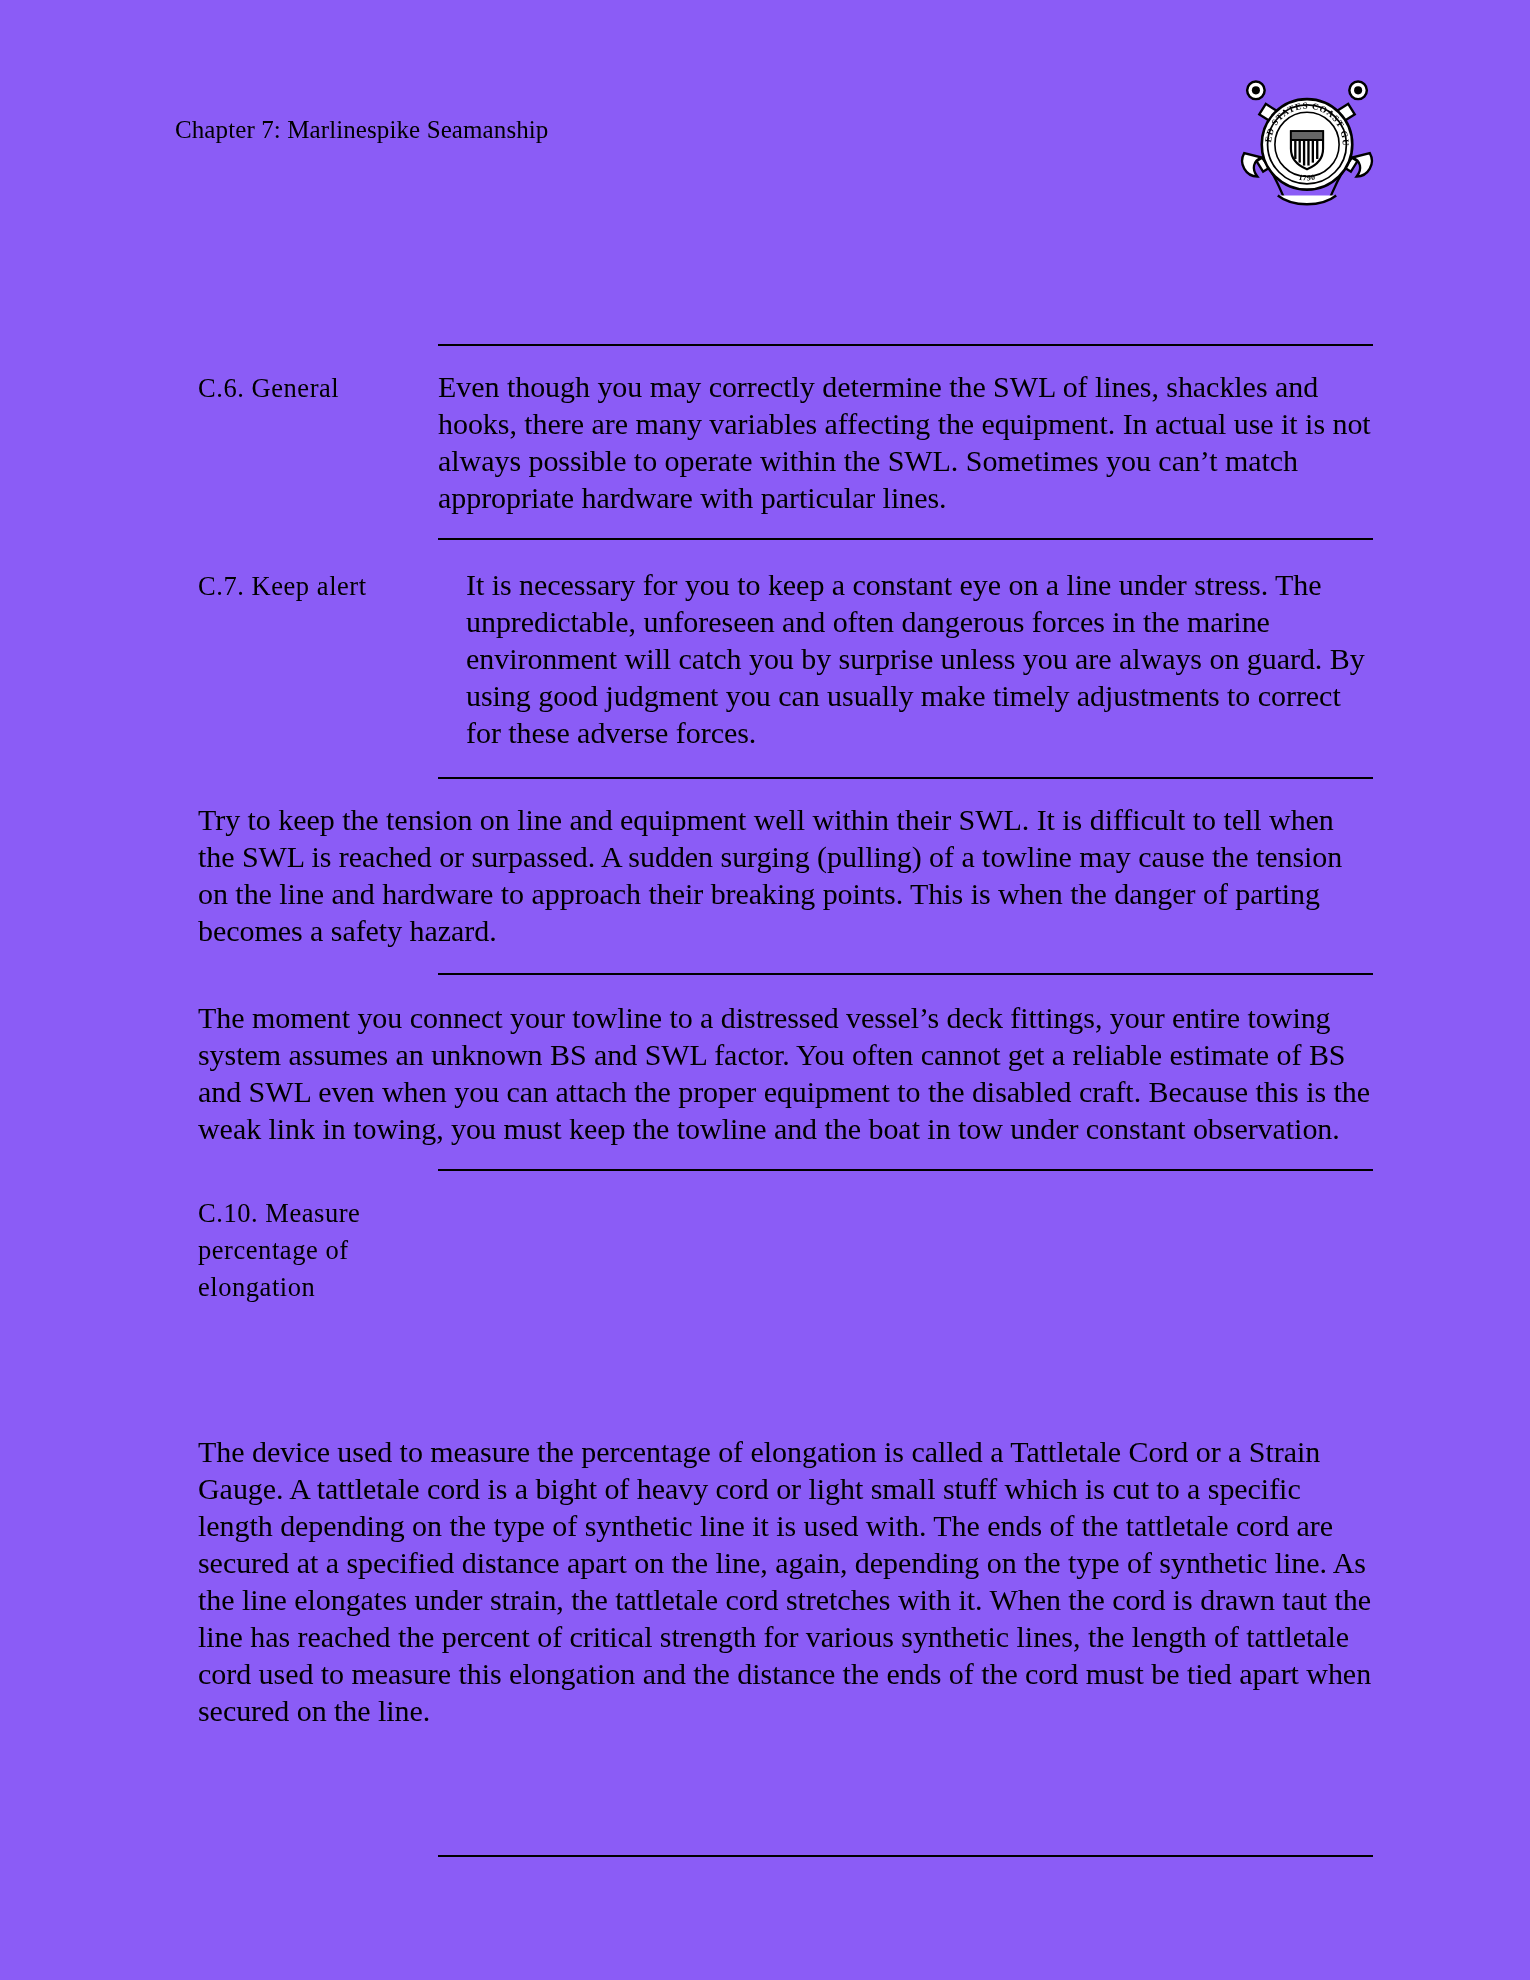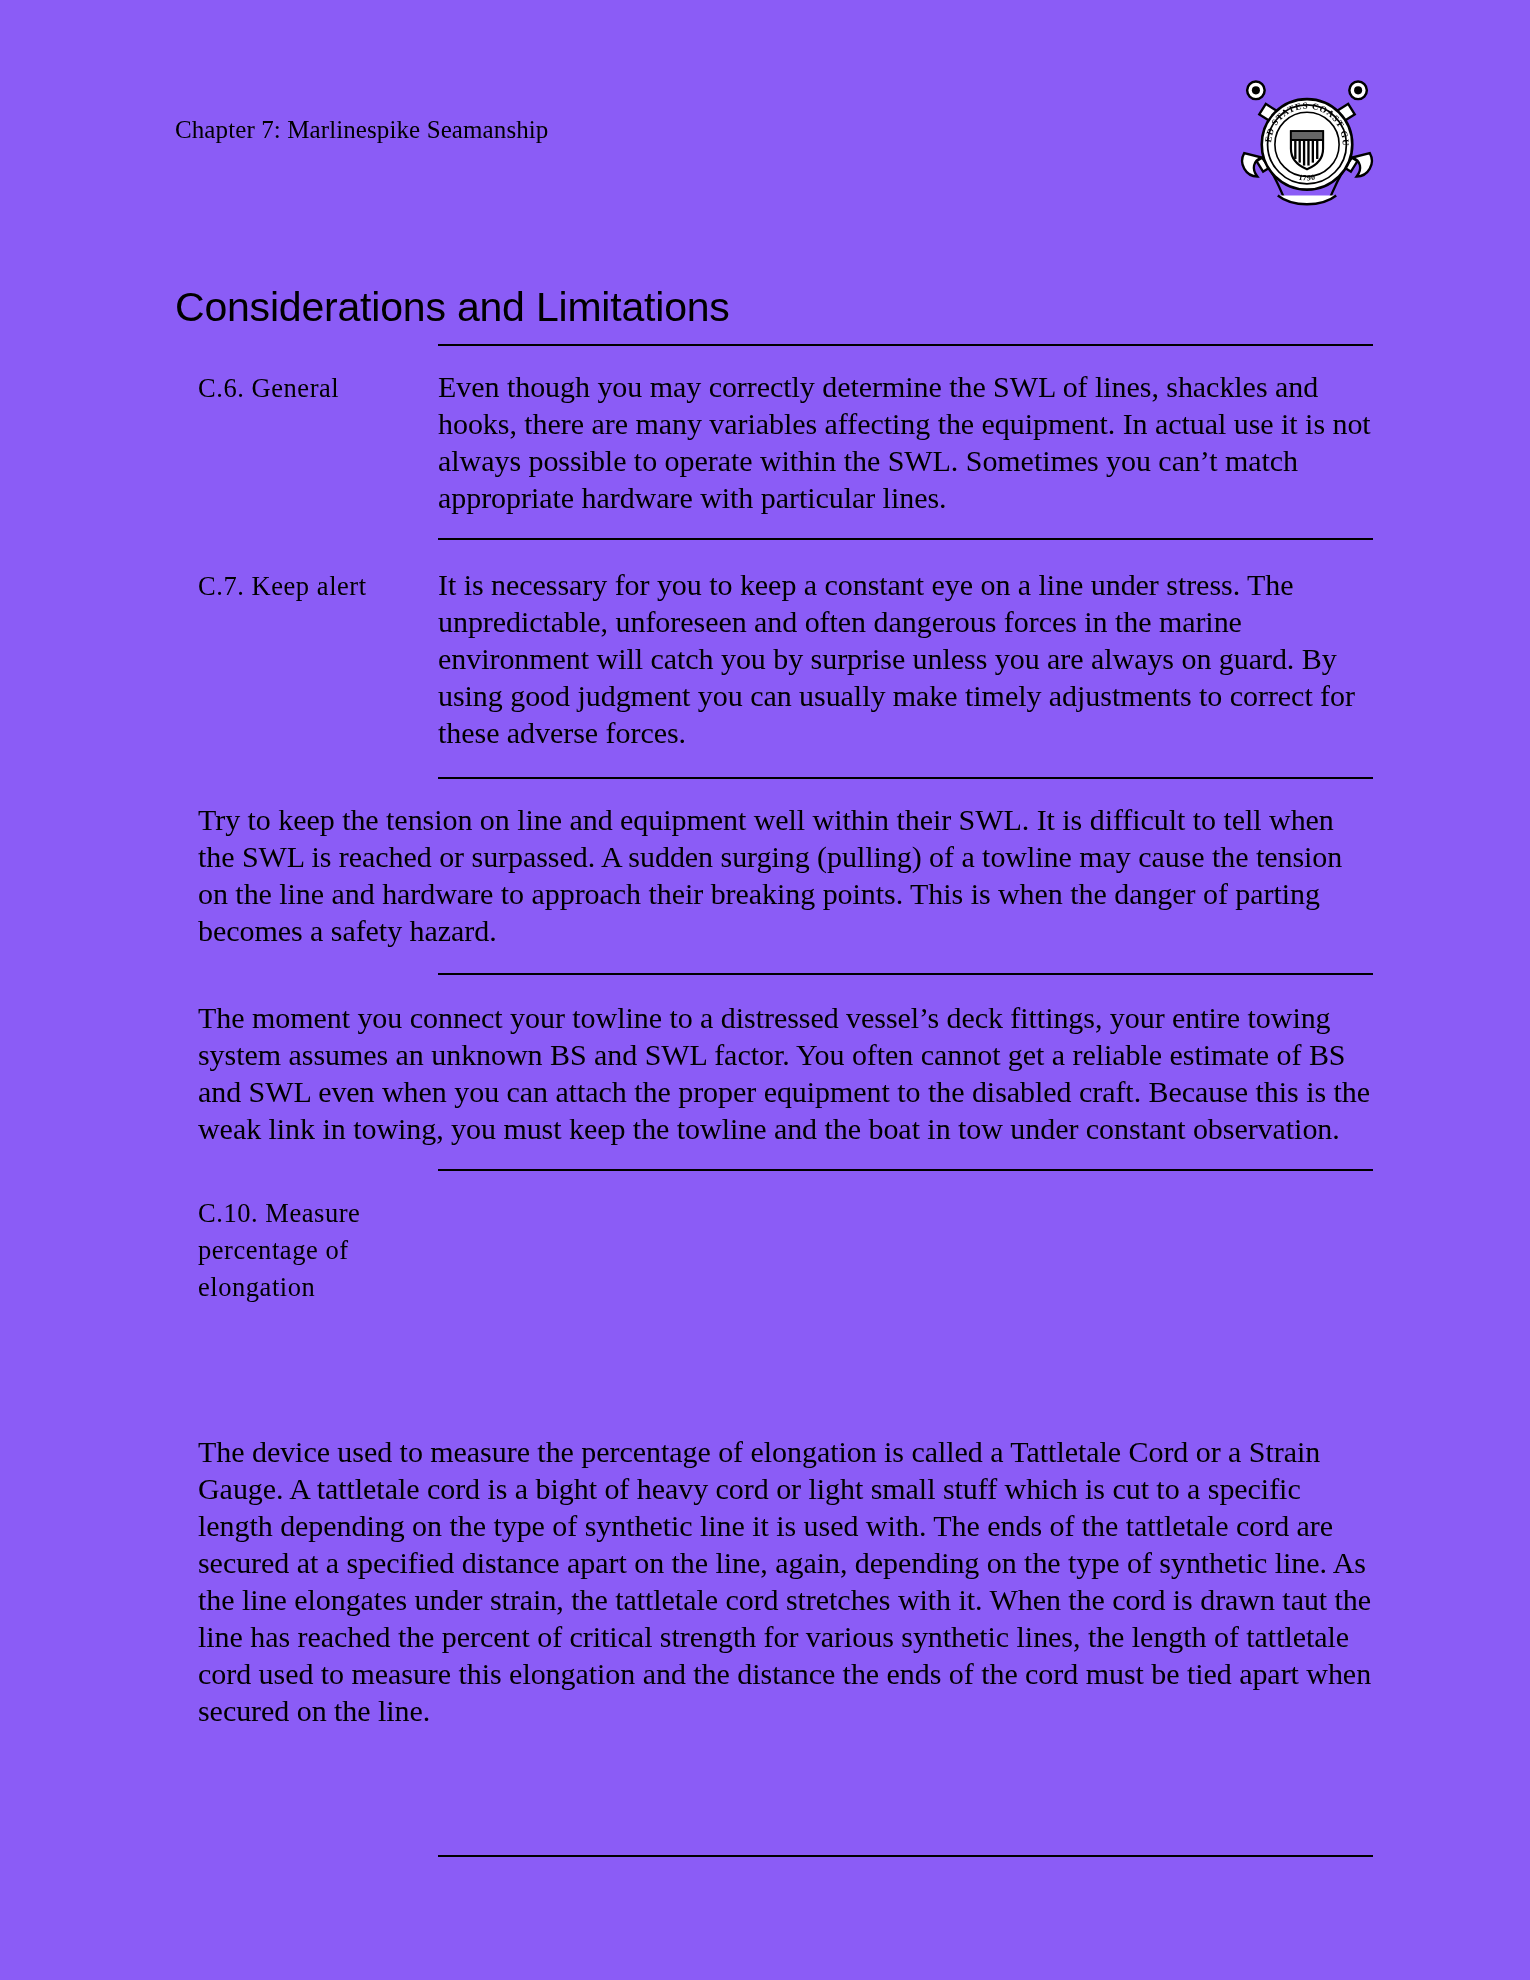--- a/index.html
+++ b/index.html
@@ -107,21 +107,21 @@
     font-family: "Liberation Serif", "DejaVu Serif", serif;
     font-size: 30px;
     line-height: 37px;
     letter-spacing: -0.05px;
     color: #000;
     text-align: left;
     white-space: pre-line;
   }
 
   .row.r1 { padding-top: 22px; padding-bottom: 22px; }
-  .row.r2 { padding-top: 26px; padding-bottom: 26px; }
+  .row.r2 { padding-top: 26px; padding-bottom: 26px; gap: 28px; }
   .row.r3 { padding-top: 22px; padding-bottom: 24px; }
   .row.r4 { padding-top: 24px; padding-bottom: 22px; }
   .row.r5 { padding-top: 22px; padding-bottom: 26px; flex-direction: column; }
 
   .row.r1 .row-label { padding-top: 2px; }
   .row.r2 .row-label { padding-top: 2px; }
   .row.r3 .row-label { padding-top: 1px; }
   .row.r4 .row-label { padding-top: 2px; }
   .row.r5 .row-label { padding-top: 2px; }
 
@@ -203,21 +203,20 @@
           <line x1="90" y1="100" x2="90" y2="131"></line>
           <line x1="96" y1="100" x2="96" y2="135"></line>
           <line x1="102" y1="100" x2="102" y2="135"></line>
           <line x1="108" y1="100" x2="108" y2="131"></line>
           <line x1="114" y1="100" x2="114" y2="126"></line>
         </g>
       </svg>
     </div>
   </div>
 
-  <h1 class="page-title">Considerations and Limitations</h1>
 
   <div class="content-table">
 
     <div class="rule head"></div>
 
     <div class="row r1">
       <div class="row-label">C.6.  General</div>
       <div class="row-body">Even though you may correctly determine the SWL of lines, shackles and hooks, there are many variables affecting the equipment.  In actual use it is not always possible to operate within the SWL.  Sometimes you can’t match appropriate hardware with particular lines.</div>
     </div>
 

